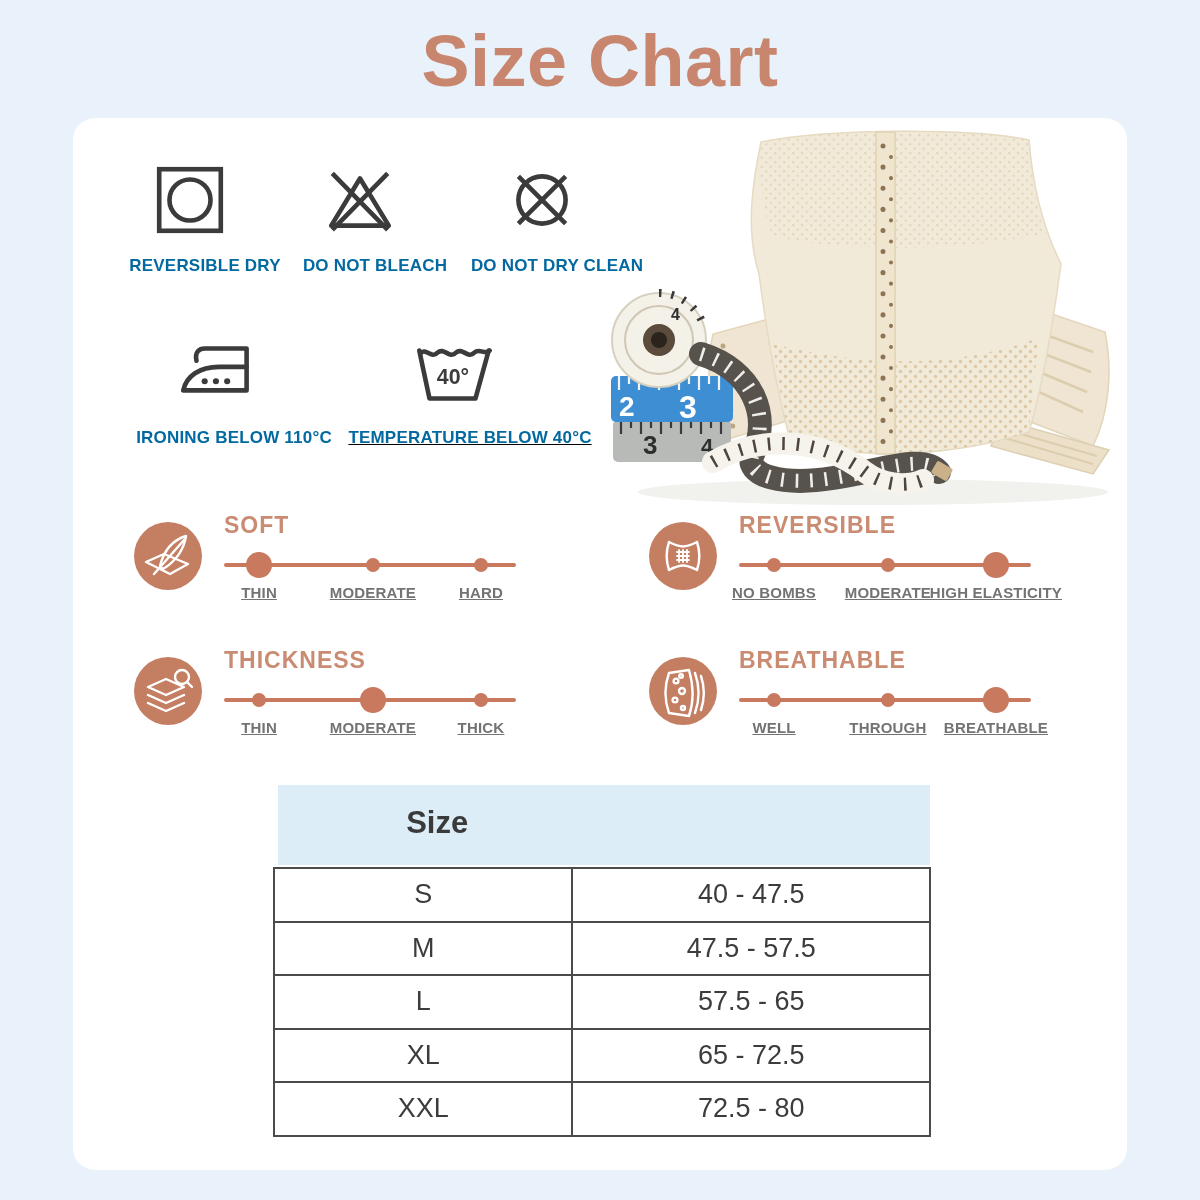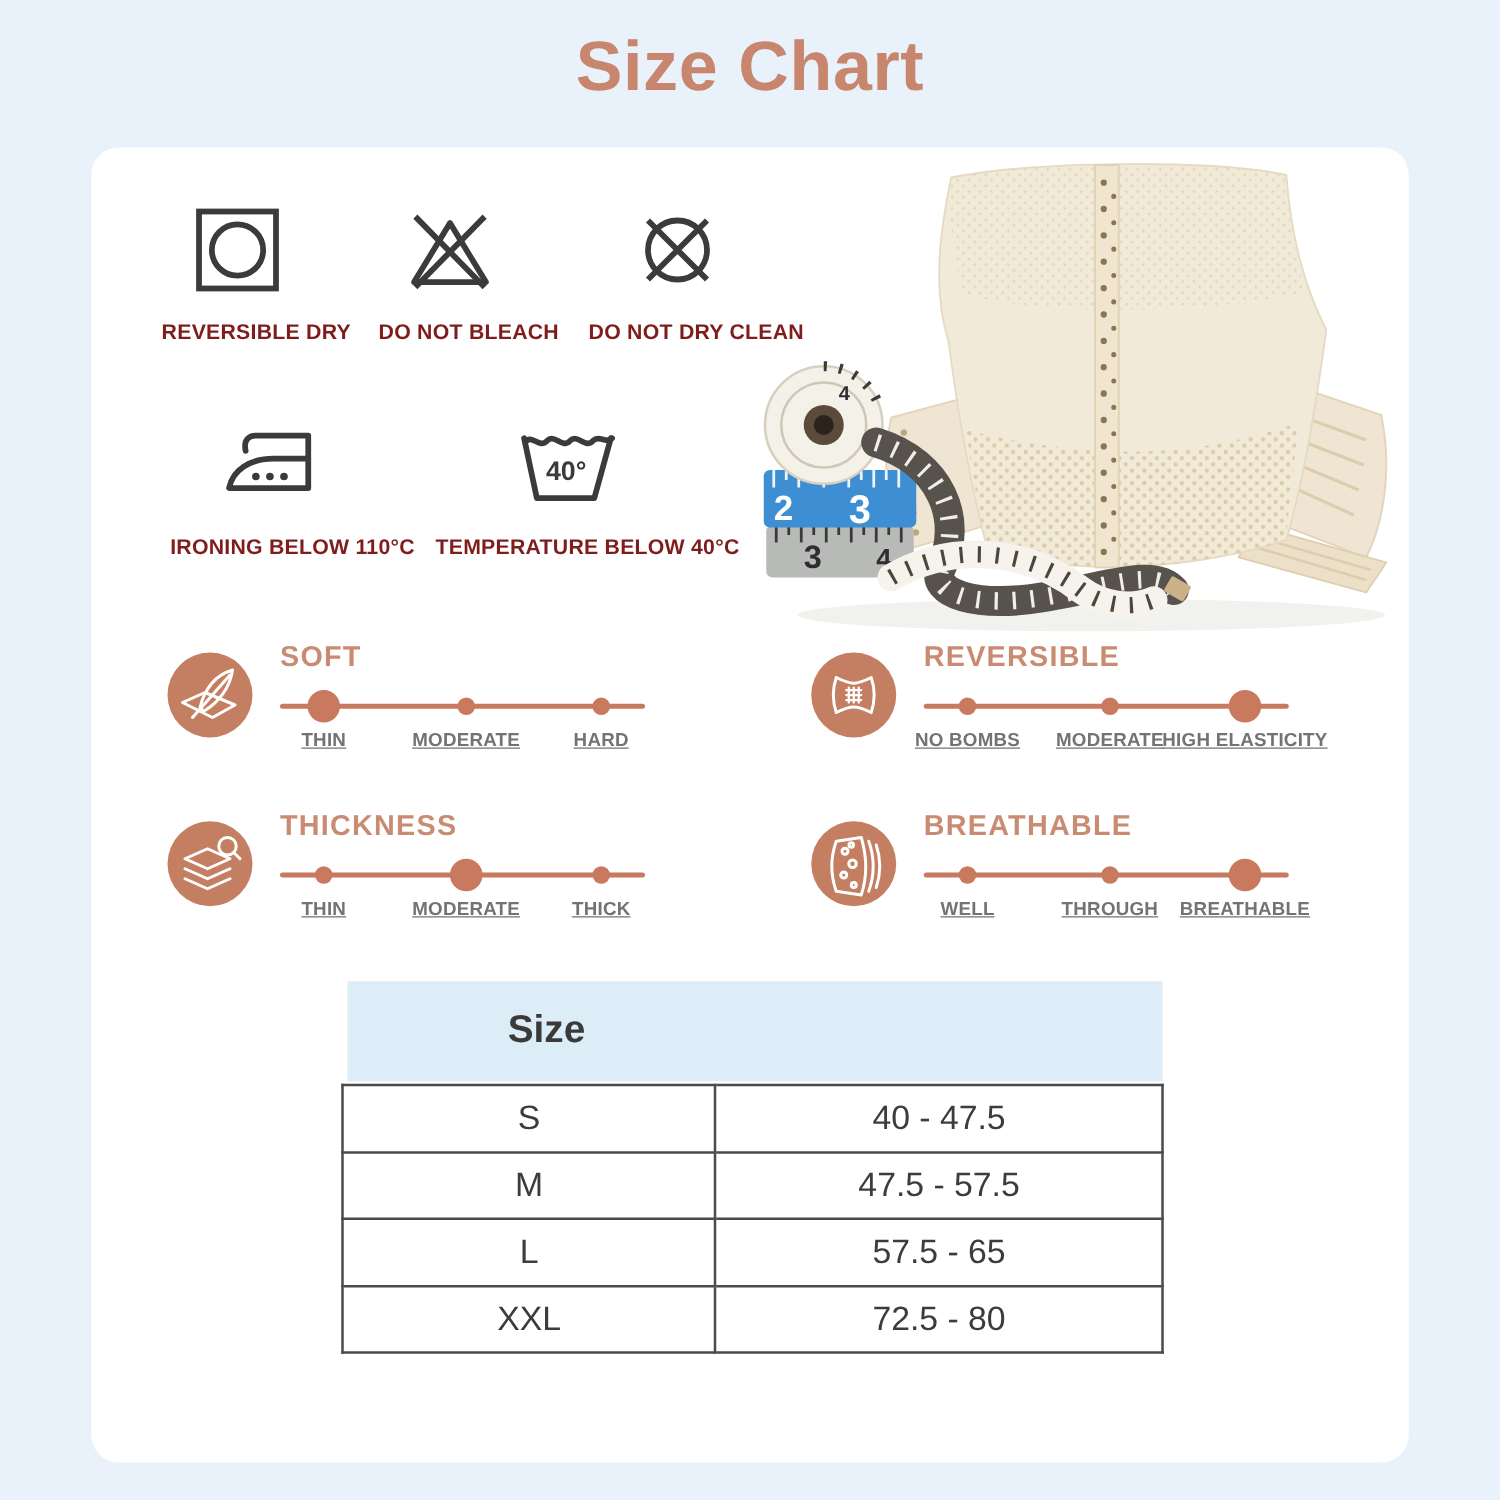--- a/index.html
+++ b/index.html
@@ -1,33 +1,33 @@
 <!DOCTYPE html>
 <html><head>
 <meta charset="utf-8">
 <style>
   * { margin:0; padding:0; box-sizing:border-box; }
   html,body { width:1200px; height:1200px; }
   body { background:#e9f2fa; font-family:"Liberation Sans", sans-serif; position:relative; overflow:hidden; }
 
   .title { position:absolute; top:20px; left:0; width:100%; text-align:center;
-           font-size:56px; font-weight:700; color:#c7866d; letter-spacing:.5px; }
+           font-size:72px; font-weight:700; color:#c7866d; letter-spacing:.5px; }
 
   .card { position:absolute; left:73px; top:118px; width:1054px; height:1052px;
           background:#ffffff; border-radius:22px; }
 
   
   .care-row { position:absolute; display:flex; align-items:flex-start; }
   .row1 { left:36px; top:40px; gap:8px; }
   .row2 { left:36px; top:212px; gap:0; }
   .care-item { display:flex; flex-direction:column; align-items:center; }
   .care-icon { display:flex; align-items:center; justify-content:center; height:84px; }
-  .care-label { margin-top:14px; font-size:17px; font-weight:700; color:#7f1d1d;
+  .care-label { margin-top:14px; font-size:17px; font-weight:700; color:#0369a1;
                 letter-spacing:.2px; white-space:nowrap;margin-left:30px; }
-  .w162 { width:162px; } .w186 { width:186px; } .w220 { width:220px; } .w252 { width:252px; }
+  .w162 { width:162px; } .w186 { width:186px; } .w220 { width:220px; } .w252 { width:252px;text-decoration:underline; }
 
   
   .photo { position:absolute; left:520px; top:6px; width:528px; height:392px; }
 
   
   .feature { position:absolute; width:430px; height:122px; }
   .f-soft        { left:61px;  top:394px; }
   .f-elasticity  { left:576px; top:394px; }
   .f-thickness   { left:61px;  top:529px; }
   .f-breathable  { left:576px; top:529px; }
@@ -289,19 +289,23 @@
       </tr>
       <tr>
         <td>M</td>
         <td>47.5 - 57.5</td>
       </tr>
       <tr>
         <td>L</td>
         <td>57.5 - 65</td>
       </tr>
       <tr>
+        <td>XL</td>
+        <td>65 - 72.5</td>
+      </tr>
+      <tr>
         <td>XXL</td>
         <td>72.5 - 80</td>
       </tr>
     </tbody>
   </table>
 
 </div>
 
 </body></html>

